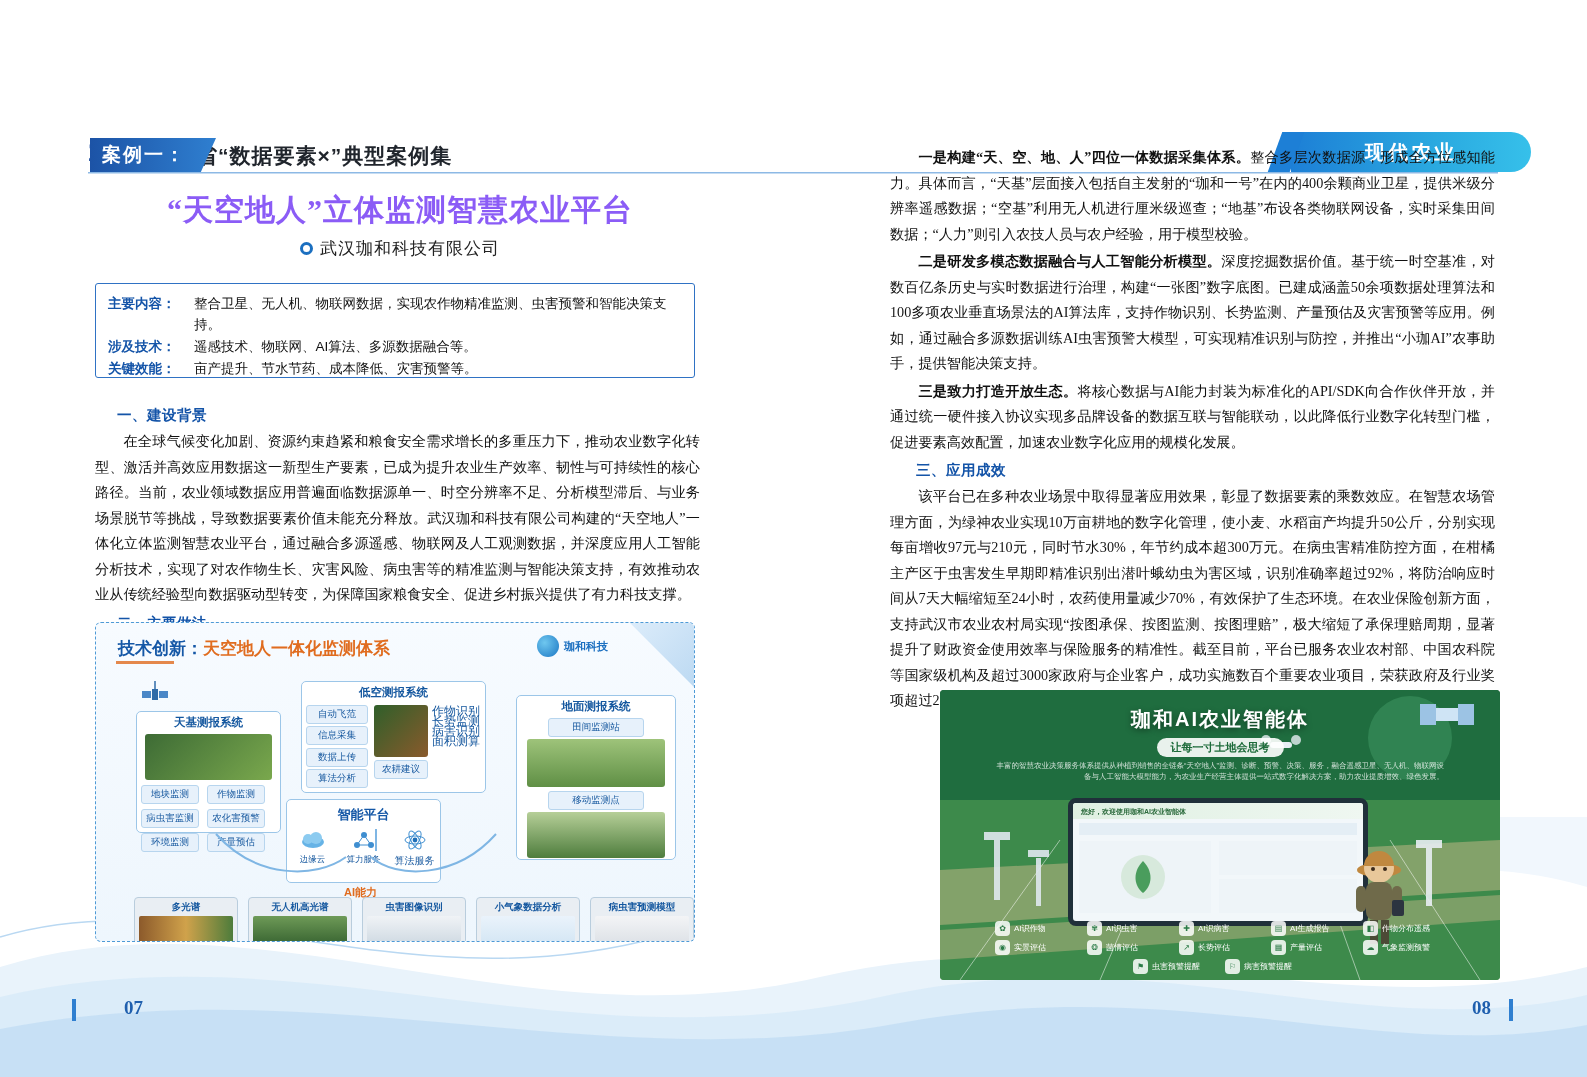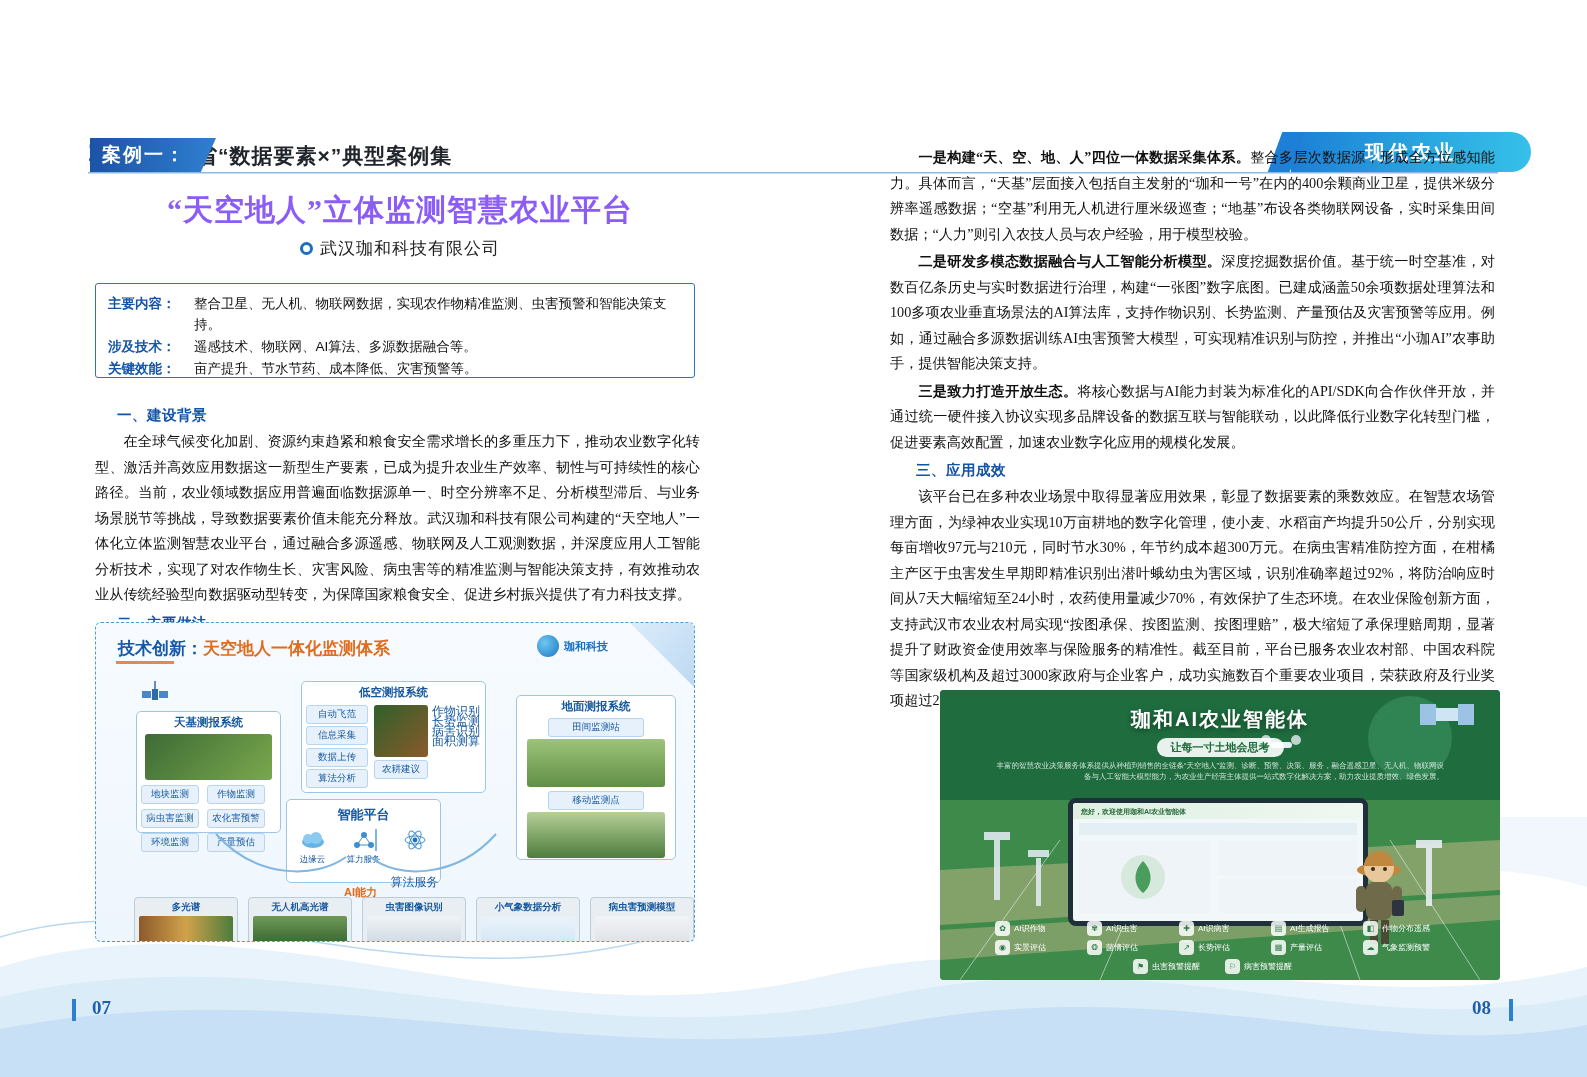--- a/index.html
+++ b/index.html
@@ -199,20 +199,21 @@
     font-size:8px; color:#2a7a46;
   }
   .promo-icon .lb{ font-size:8px; color:#fff; white-space:nowrap; }
   .mascot{
     position:absolute; left:404px; top:150px; width:70px; height:110px;
   }
   
   .pg-left, .pg-right {
     position:absolute; bottom:58px; font-size:19px; font-weight:bold; color:#1f5fae;
     font-family:"Liberation Serif", serif;
+    margin-left:32px;
   }
   .pg-left { left:92px; }
   .pg-right { right:96px; }
   .pg-bar-l{ position:absolute; bottom:56px; left:72px; width:4px; height:22px; background:#2f7fd0;}
   .pg-bar-r{ position:absolute; bottom:56px; right:74px; width:4px; height:22px; background:#2f7fd0;}
 </style>
 </head>
 <body>
 
 <svg class="bg-wave" viewBox="0 0 1587 260" preserveAspectRatio="none">
@@ -346,21 +347,21 @@
             </svg>
           <div style="font-size:8.5px;color:#15579e;">算力服务</div>
         </div>
         <div style="text-align:center;width:48px;">
           <svg width="24" height="20" viewBox="0 0 24 20">
               <ellipse cx="12" cy="10" rx="10" ry="4" stroke="#3f8ed0" fill="none"></ellipse>
               <ellipse cx="12" cy="10" rx="10" ry="4" stroke="#3f8ed0" fill="none" transform="rotate(60 12 10)"></ellipse>
               <ellipse cx="12" cy="10" rx="10" ry="4" stroke="#3f8ed0" fill="none" transform="rotate(-60 12 10)"></ellipse>
               <circle cx="12" cy="10" r="2.4" fill="#1f6fb8"></circle>
             </svg>
-          <div style="font-size:12px;color:#15579e;margin-top:20px;">算法服务</div>
+          <div style="font-size:10px;color:#15579e;">算法服务</div>
         </div>
       </div>
     </div>
     <div class="ai-label">AI能力</div>
 
     <svg style="position:absolute;left:100px;top:206px" width="400" height="60">
       <path d="M20,5 C60,50 120,50 150,28" stroke="#7fb6e4" fill="none" stroke-width="2"></path>
       <path d="M300,5 C260,50 200,50 175,28" stroke="#7fb6e4" fill="none" stroke-width="2"></path>
       <path d="M180,0 L180,22" stroke="#7fb6e4" fill="none" stroke-width="2"></path>
     </svg>

